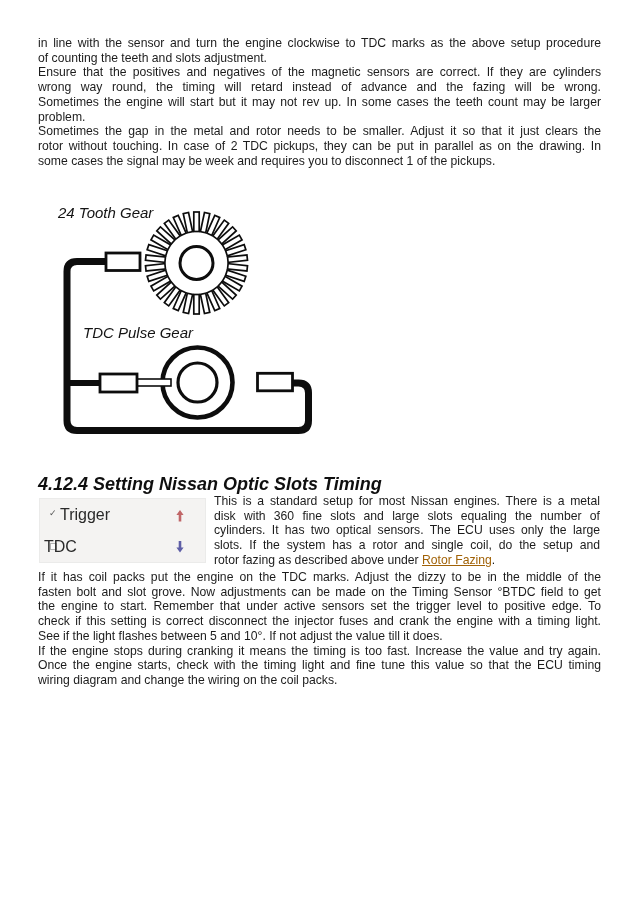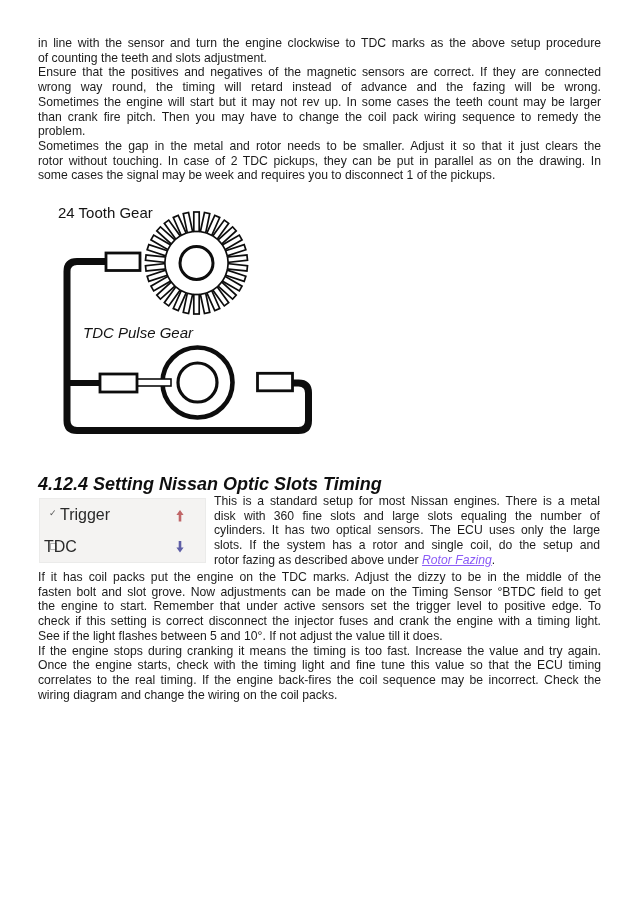--- a/index.html
+++ b/index.html
@@ -2,24 +2,24 @@
 <html><head>
 <meta charset="utf-8">
 <style>
   html,body{margin:0;padding:0;background:#ffffff;}
   #page{position:relative;width:632px;height:903px;background:#ffffff;overflow:hidden;
         font-family:"Liberation Sans",sans-serif;color:#1c1c1c;}
   .textblock{position:absolute;font-size:12.2px;color:#1c1c1c;}
   .para{margin:0;}
   .line{text-align:justify;text-align-last:justify;line-height:14.72px;height:14.72px;overflow:hidden;}
   .line.last{text-align-last:left;}
-  .link{color:#8b5cf6;text-decoration:underline;cursor:pointer;font-style:italic;}
+  .link{color:#a16207;text-decoration:underline;cursor:pointer;}
   #heading{position:absolute;left:38px;top:474px;font-size:18px;font-weight:bold;font-style:italic;color:#0f0f0f;}
   .diagram-label{position:absolute;font-size:15px;color:#141414;white-space:nowrap;}
-  #label-top-gear{left:58px;top:204px;}
+  #label-top-gear{left:58px;top:204px;font-style:italic;}
   #label-tdc-gear{left:83px;top:324px;font-style:italic;}
   #diagram-svg{position:absolute;left:37px;top:200px;}
   #panel{position:absolute;left:39px;top:498px;width:165px;height:63px;background:#f4f3f2;border:1px solid #ebebea;}
   .panel-label{position:absolute;font-size:16px;color:#2a2a2a;white-space:nowrap;}
   #panel-label-trigger{left:20px;top:7px;}
   #panel-label-tdc{left:4px;top:39px;}
   .check-glyph{position:absolute;left:9px;top:9px;font-size:9px;color:#555;}
   .box-glyph{position:absolute;left:10px;top:44px;width:5px;height:5px;border:1px solid #b2b2b2;background:#fcfcfc;}
   .arrow-icon{position:absolute;left:136px;}
   #arrow-up{top:11px;}
@@ -32,24 +32,23 @@
 <body>
 
 <div id="page">
 
   <div id="top-text" class="textblock">
     <div class="para">
         <div class="line">in line with the sensor and turn the engine clockwise to TDC marks as the above setup procedure</div>
         <div class="line last">of counting the teeth and slots adjustment.</div>
       </div>
     <div class="para">
-        <div class="line">Ensure that the positives and negatives of the magnetic sensors are correct. If they are connected</div>
+        <div class="line">Ensure that the positives and negatives of the magnetic sensors are correct. If they are cylinders</div>
         <div class="line">wrong way round, the timing will retard instead of advance and the fazing will be wrong.</div>
         <div class="line">Sometimes the engine will start but it may not rev up. In some cases the teeth count may be larger</div>
-        <div class="line">than crank fire pitch. Then you may have to change the coil pack wiring sequence to remedy the</div>
         <div class="line last">problem.</div>
       </div>
     <div class="para">
         <div class="line">Sometimes the gap in the metal and rotor needs to be smaller. Adjust it so that it just clears the</div>
         <div class="line">rotor without touching. In case of 2 TDC pickups, they can be put in parallel as on the drawing. In</div>
         <div class="line last">some cases the signal may be week and requires you to disconnect 1 of the pickups.</div>
       </div>
   </div>
 
   <div class="diagram-label" id="label-top-gear">24 Tooth Gear</div>
@@ -138,18 +137,17 @@
     <div class="para">
         <div class="line">If it has coil packs put the engine on the TDC marks. Adjust the dizzy to be in the middle of the</div>
         <div class="line">fasten bolt and slot grove. Now adjustments can be made on the Timing Sensor °BTDC field to get</div>
         <div class="line">the engine to start. Remember that under active sensors set the trigger level to positive edge. To</div>
         <div class="line">check if this setting is correct disconnect the injector fuses and crank the engine with a timing light.</div>
         <div class="line last">See if the light flashes between 5 and 10°. If not adjust the value till it does.</div>
       </div>
     <div class="para">
         <div class="line">If the engine stops during cranking it means the timing is too fast. Increase the value and try again.</div>
         <div class="line">Once the engine starts, check with the timing light and fine tune this value so that the ECU timing</div>
-        <div class="line">correlates to the real timing. If the engine back-fires the coil sequence may be incorrect. Check the</div>
         <div class="line last">wiring diagram and change the wiring on the coil packs.</div>
       </div>
   </div>
 
 </div>
 
 </body></html>

